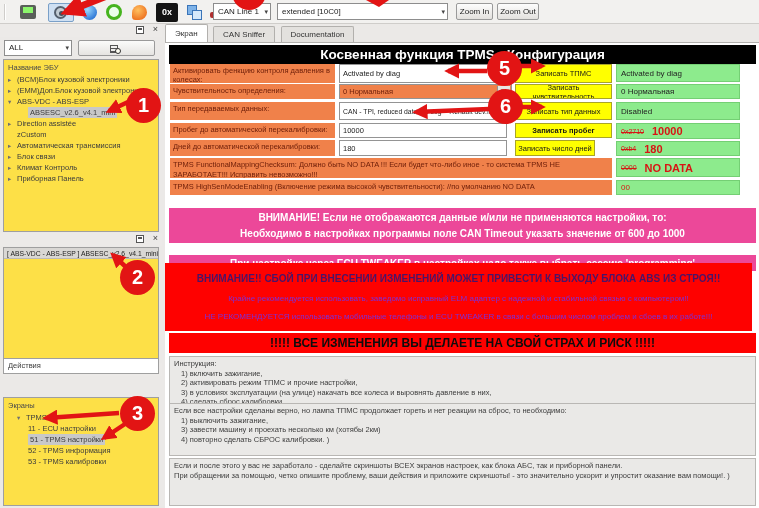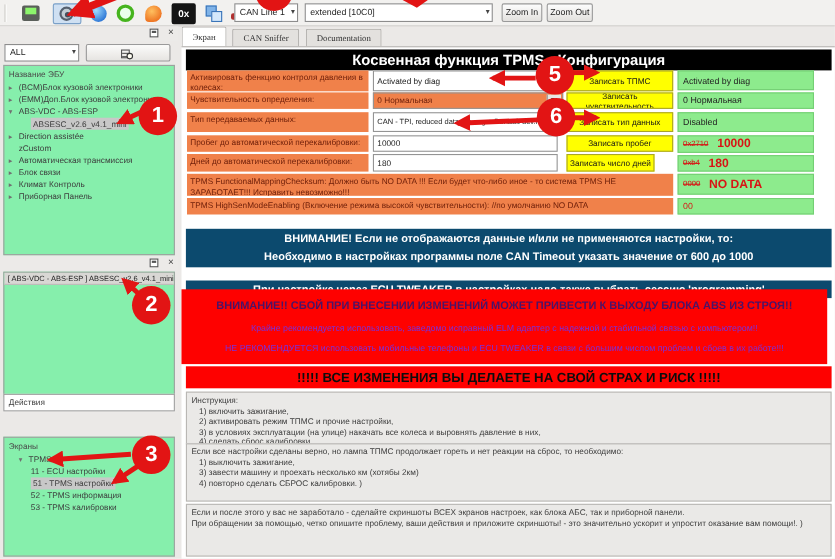--- a/index.html
+++ b/index.html
@@ -37,57 +37,57 @@
   .combo.c1{left:213px;width:58px;}
   .combo.c2{left:277px;width:171px;}
   .tb-btn{position:absolute;top:3px;height:17px;background:linear-gradient(#fdfdfd,#e3e1de);border:1px solid #9a9a9a;border-radius:2px;font-size:8px;line-height:15px;text-align:center;color:#222;}
   .tb-btn.z1{left:456px;width:37px;}
   .tb-btn.z2{left:497px;width:42px;}
   
   .dockhead{position:absolute;left:0;width:162px;height:13px;background:#eceae8;}
   .dockhead .fl{position:absolute;right:18px;top:2px;width:8px;height:8px;border:1px solid #555;background:#fff;}
   .dockhead .fl::after{content:"";position:absolute;left:1px;top:1px;width:4px;height:2px;background:#555;}
   .dockhead .cl{position:absolute;right:4px;top:-1px;font-size:9px;color:#444;line-height:12px;}
-  .panelbox{position:absolute;background:#86efac;border:1px solid #9f9f9f;}
+  .panelbox{position:absolute;background:#fde047;border:1px solid #9f9f9f;}
   .tree{font-size:7.5px;line-height:11px;color:#3c3c3c;padding:2px 0 0 4px;white-space:nowrap;overflow:hidden;}
   .titem{height:11px;}
   .titem .arr{display:inline-block;width:9px;color:#707070;font-size:6.5px;}
   .titem .lbl{display:inline-block;}
   .titem .lbl.sel{background:#c8c8c8;padding:0 2px;}
   .ind1{padding-left:9px;}
   .ind2{padding-left:20px;}
   .treehdr{color:#4a4a4a;height:12px;}
   .filter-combo{position:absolute;left:4px;top:40px;width:68px;height:16px;background:#fff;border:1px solid #8d8d8d;font-size:8px;line-height:14px;padding:0 12px 0 4px;}
   .filter-combo::after{content:"▾";position:absolute;right:2px;top:0;font-size:7px;color:#444;line-height:14px;}
   .filter-btn{position:absolute;left:78px;top:40px;width:77px;height:16px;background:linear-gradient(#fbfbfa,#e6e4e1);border:1px solid #9a9a9a;border-radius:2px;}
   .filter-btn .grid{position:absolute;left:31px;top:4px;width:8px;height:8px;border:1px solid #555;}
   .filter-btn .grid::after{content:"";position:absolute;left:0;top:2px;width:7px;height:1px;background:#555;box-shadow:0 3px 0 #555;}
   .filter-btn .mag{position:absolute;left:36px;top:7px;width:6px;height:6px;border:1px solid #333;border-radius:50%;background:#fffef2;}
   .screenrow{height:11px;background:#d9d7d4;border-bottom:1px solid #bcbab7;font-size:6.8px;line-height:11px;color:#222;padding-left:3px;white-space:nowrap;overflow:hidden;}
   .actions-label{position:absolute;left:3px;top:358px;width:156px;height:16px;background:#fff;border:1px solid #9f9f9f;font-size:7.5px;line-height:14px;padding-left:4px;color:#3c3c3c;}
   
   .tabbar{position:absolute;left:165px;top:24px;height:19px;}
   .tab{display:inline-block;height:17px;padding:0 9px;margin-right:1px;font-size:8px;line-height:16px;color:#333;
-       background:#e3e1de;border:1px solid #b2b0ad;border-bottom:none;border-radius:2px 2px 0 0;vertical-align:bottom;font-family:Liberation Serif, serif;}
+       background:#e3e1de;border:1px solid #b2b0ad;border-bottom:none;border-radius:2px 2px 0 0;vertical-align:bottom;}
   .tab.active{background:#fff;height:19px;line-height:18px;}
   
   .main{position:absolute;left:165px;top:42px;width:594px;height:466px;background:#fff;border-top:1px solid #b2b0ad;}
   .blk{position:absolute;}
   .titlebar{left:4px;top:2px;width:587px;height:19px;background:#000;color:#fff;font-weight:bold;font-size:13.5px;text-align:center;line-height:19px;}
   .ocell{background:#f0814a;color:#70200a;font-size:7.5px;line-height:9px;padding:2px 3px;overflow:hidden;}
   .field{background:#fff;border:1px solid #949494;font-size:7.5px;color:#222;padding:0 3px;display:flex;align-items:center;white-space:nowrap;overflow:hidden;}
   .field.orange{background:#f0814a;color:#70200a;}
   .field .cbtn{position:absolute;right:1px;top:1px;bottom:1px;width:13px;background:#e8e6e3;border-left:1px solid #949494;}
   .field .cbtn::after{content:"▾";position:absolute;left:3px;top:50%;margin-top:-5px;font-size:7px;color:#333;}
   .ybtn{background:#ffff00;border:1px solid #a8a428;font-size:7.5px;color:#161616;text-align:center;display:flex;align-items:center;justify-content:center;overflow:hidden;}
   .gcell{background:#8deb8d;border:1px solid #74cf74;font-size:8px;color:#222;display:flex;align-items:center;padding:0 4px;white-space:nowrap;overflow:hidden;}
   .gcell .struck{color:#d81414;font-size:7px;text-decoration:line-through;margin-right:8px;}
   .gcell .redval{color:#d81414;font-size:11px;font-weight:bold;}
   .gcell .redsm{color:#d81414;font-size:8px;}
-  .notice-black{background:#0c4a6e;color:#fff;font-weight:bold;font-size:10px;text-align:center;display:flex;flex-direction:column;justify-content:space-evenly;}
+  .notice-black{background:#ec4899;color:#fff;font-weight:bold;font-size:10px;text-align:center;display:flex;flex-direction:column;justify-content:space-evenly;}
   .notice-red{background:#fe0100;text-align:center;display:flex;flex-direction:column;justify-content:space-evenly;}
   .notice-red .rl-big{color:#4a1468;font-weight:bold;font-size:10px;}
   .notice-red .rl-sm{color:#7b2fd8;font-size:8px;}
   .risk{background:#fe0100;color:#0d0d0d;font-weight:bold;font-size:12px;text-align:center;line-height:20px;}
   .instr{background:#eae9e7;border:1px solid #b9b7b4;font-size:7.5px;line-height:9.6px;color:#3c3c3c;padding:2px 4px;overflow:hidden;}
   .instr div.num{padding-left:7px;}
   
   .overlay{position:absolute;left:0;top:0;width:759px;height:508px;pointer-events:none;z-index:50;}
   .callout{position:absolute;width:35px;height:35px;border-radius:50%;background:#e21414;color:#fff;
            font-size:20px;font-weight:bold;display:flex;align-items:center;justify-content:center;z-index:51;pointer-events:none;}
@@ -216,21 +216,21 @@
       </div>
     <div class="blk ybtn" style="left:350px;top:59px;width:97px;height:18px;">Записать тип данных</div>
     <div class="blk gcell" style="left:451px;top:59px;width:124px;height:18px;">
         <span>Disabled</span>
       </div>
 
     <div class="blk ocell" style="left:5px;top:80px;width:165px;height:15px;">Пробег до автоматической перекалибровки:</div>
     <div class="blk field" style="left:174px;top:80px;width:168px;height:15px;">
         <span>10000</span>
       </div>
-    <div class="blk ybtn" style="left:350px;top:80px;width:97px;height:15px;">Записать пробег</div>
+    <div class="blk ybtn" style="left:350px;top:80px;width:97px;height:15px;font-weight:bold;">Записать пробег</div>
     <div class="blk gcell" style="left:451px;top:80px;width:124px;height:16px;">
         <span class="struck">0x2710</span>
         <span class="redval">10000</span>
       </div>
 
     <div class="blk ocell" style="left:5px;top:97px;width:165px;height:16px;">Дней до автоматической перекалибровки:</div>
     <div class="blk field" style="left:174px;top:97px;width:168px;height:16px;">
         <span>180</span>
       </div>
     <div class="blk ybtn" style="left:350px;top:97px;width:80px;height:16px;">Записать число дней</div>

